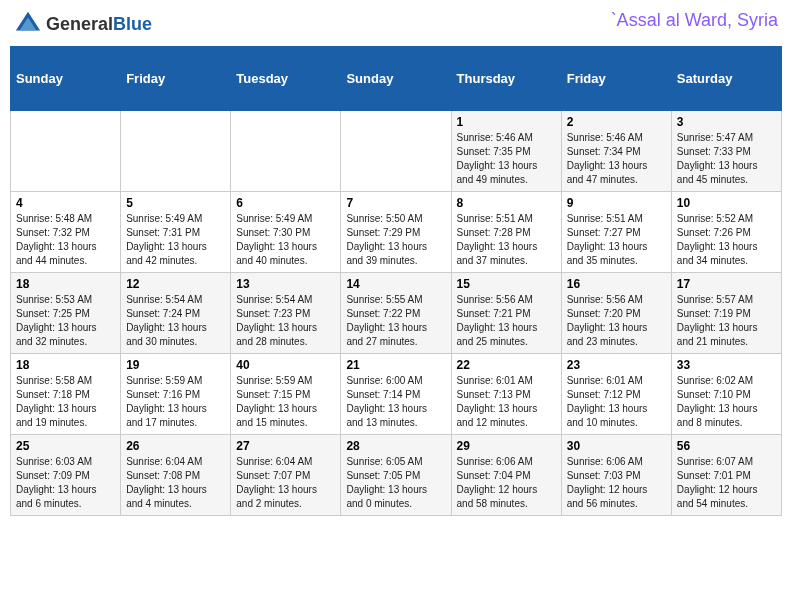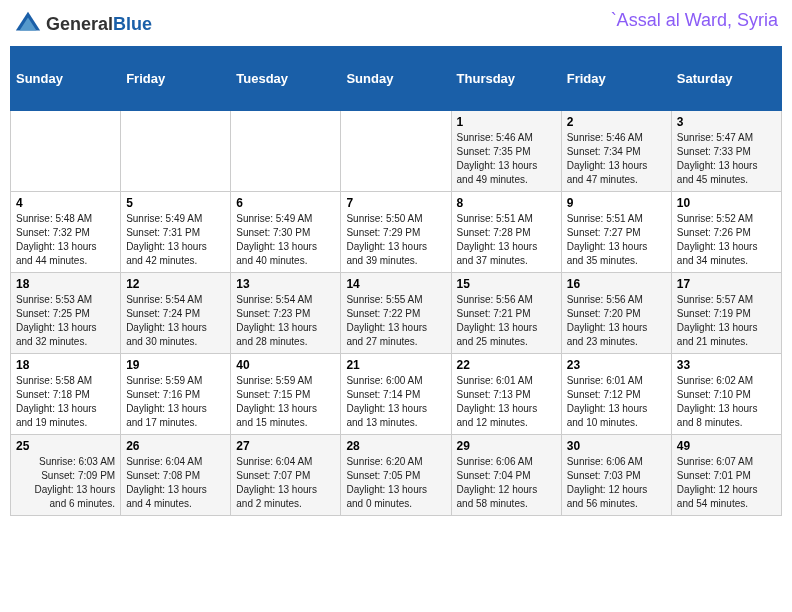--- a/index.html
+++ b/index.html
@@ -298,62 +298,62 @@
           <span class="day-number">33</span>
           <div class="day-info" style="white-space: pre-line;">Sunrise: 6:02 AM
 Sunset: 7:10 PM
 Daylight: 13 hours
 and 8 minutes.</div>
         </td>
       </tr>
       <tr>
         <td>
           <span class="day-number">25</span>
-          <div class="day-info" style="white-space: pre-line; text-align: right;">Sunrise: 6:03 AM
+          <div class="day-info" style="white-space: pre-line;">Sunrise: 6:03 AM
 Sunset: 7:09 PM
 Daylight: 13 hours
 and 6 minutes.</div>
         </td>
         <td>
           <span class="day-number">26</span>
           <div class="day-info" style="white-space: pre-line;">Sunrise: 6:04 AM
 Sunset: 7:08 PM
 Daylight: 13 hours
 and 4 minutes.</div>
         </td>
         <td>
           <span class="day-number">27</span>
           <div class="day-info" style="white-space: pre-line;">Sunrise: 6:04 AM
 Sunset: 7:07 PM
 Daylight: 13 hours
 and 2 minutes.</div>
         </td>
         <td>
           <span class="day-number">28</span>
-          <div class="day-info" style="white-space: pre-line;">Sunrise: 6:20 AM
+          <div class="day-info" style="white-space: pre-line;">Sunrise: 6:05 AM
 Sunset: 7:05 PM
 Daylight: 13 hours
 and 0 minutes.</div>
         </td>
         <td>
           <span class="day-number">29</span>
           <div class="day-info" style="white-space: pre-line;">Sunrise: 6:06 AM
 Sunset: 7:04 PM
 Daylight: 12 hours
 and 58 minutes.</div>
         </td>
         <td>
           <span class="day-number">30</span>
           <div class="day-info" style="white-space: pre-line;">Sunrise: 6:06 AM
 Sunset: 7:03 PM
 Daylight: 12 hours
 and 56 minutes.</div>
         </td>
         <td>
-          <span class="day-number">49</span>
+          <span class="day-number">56</span>
           <div class="day-info" style="white-space: pre-line;">Sunrise: 6:07 AM
 Sunset: 7:01 PM
 Daylight: 12 hours
 and 54 minutes.</div>
         </td>
       </tr>
     </tbody>
 </table>
 
 </body></html>

